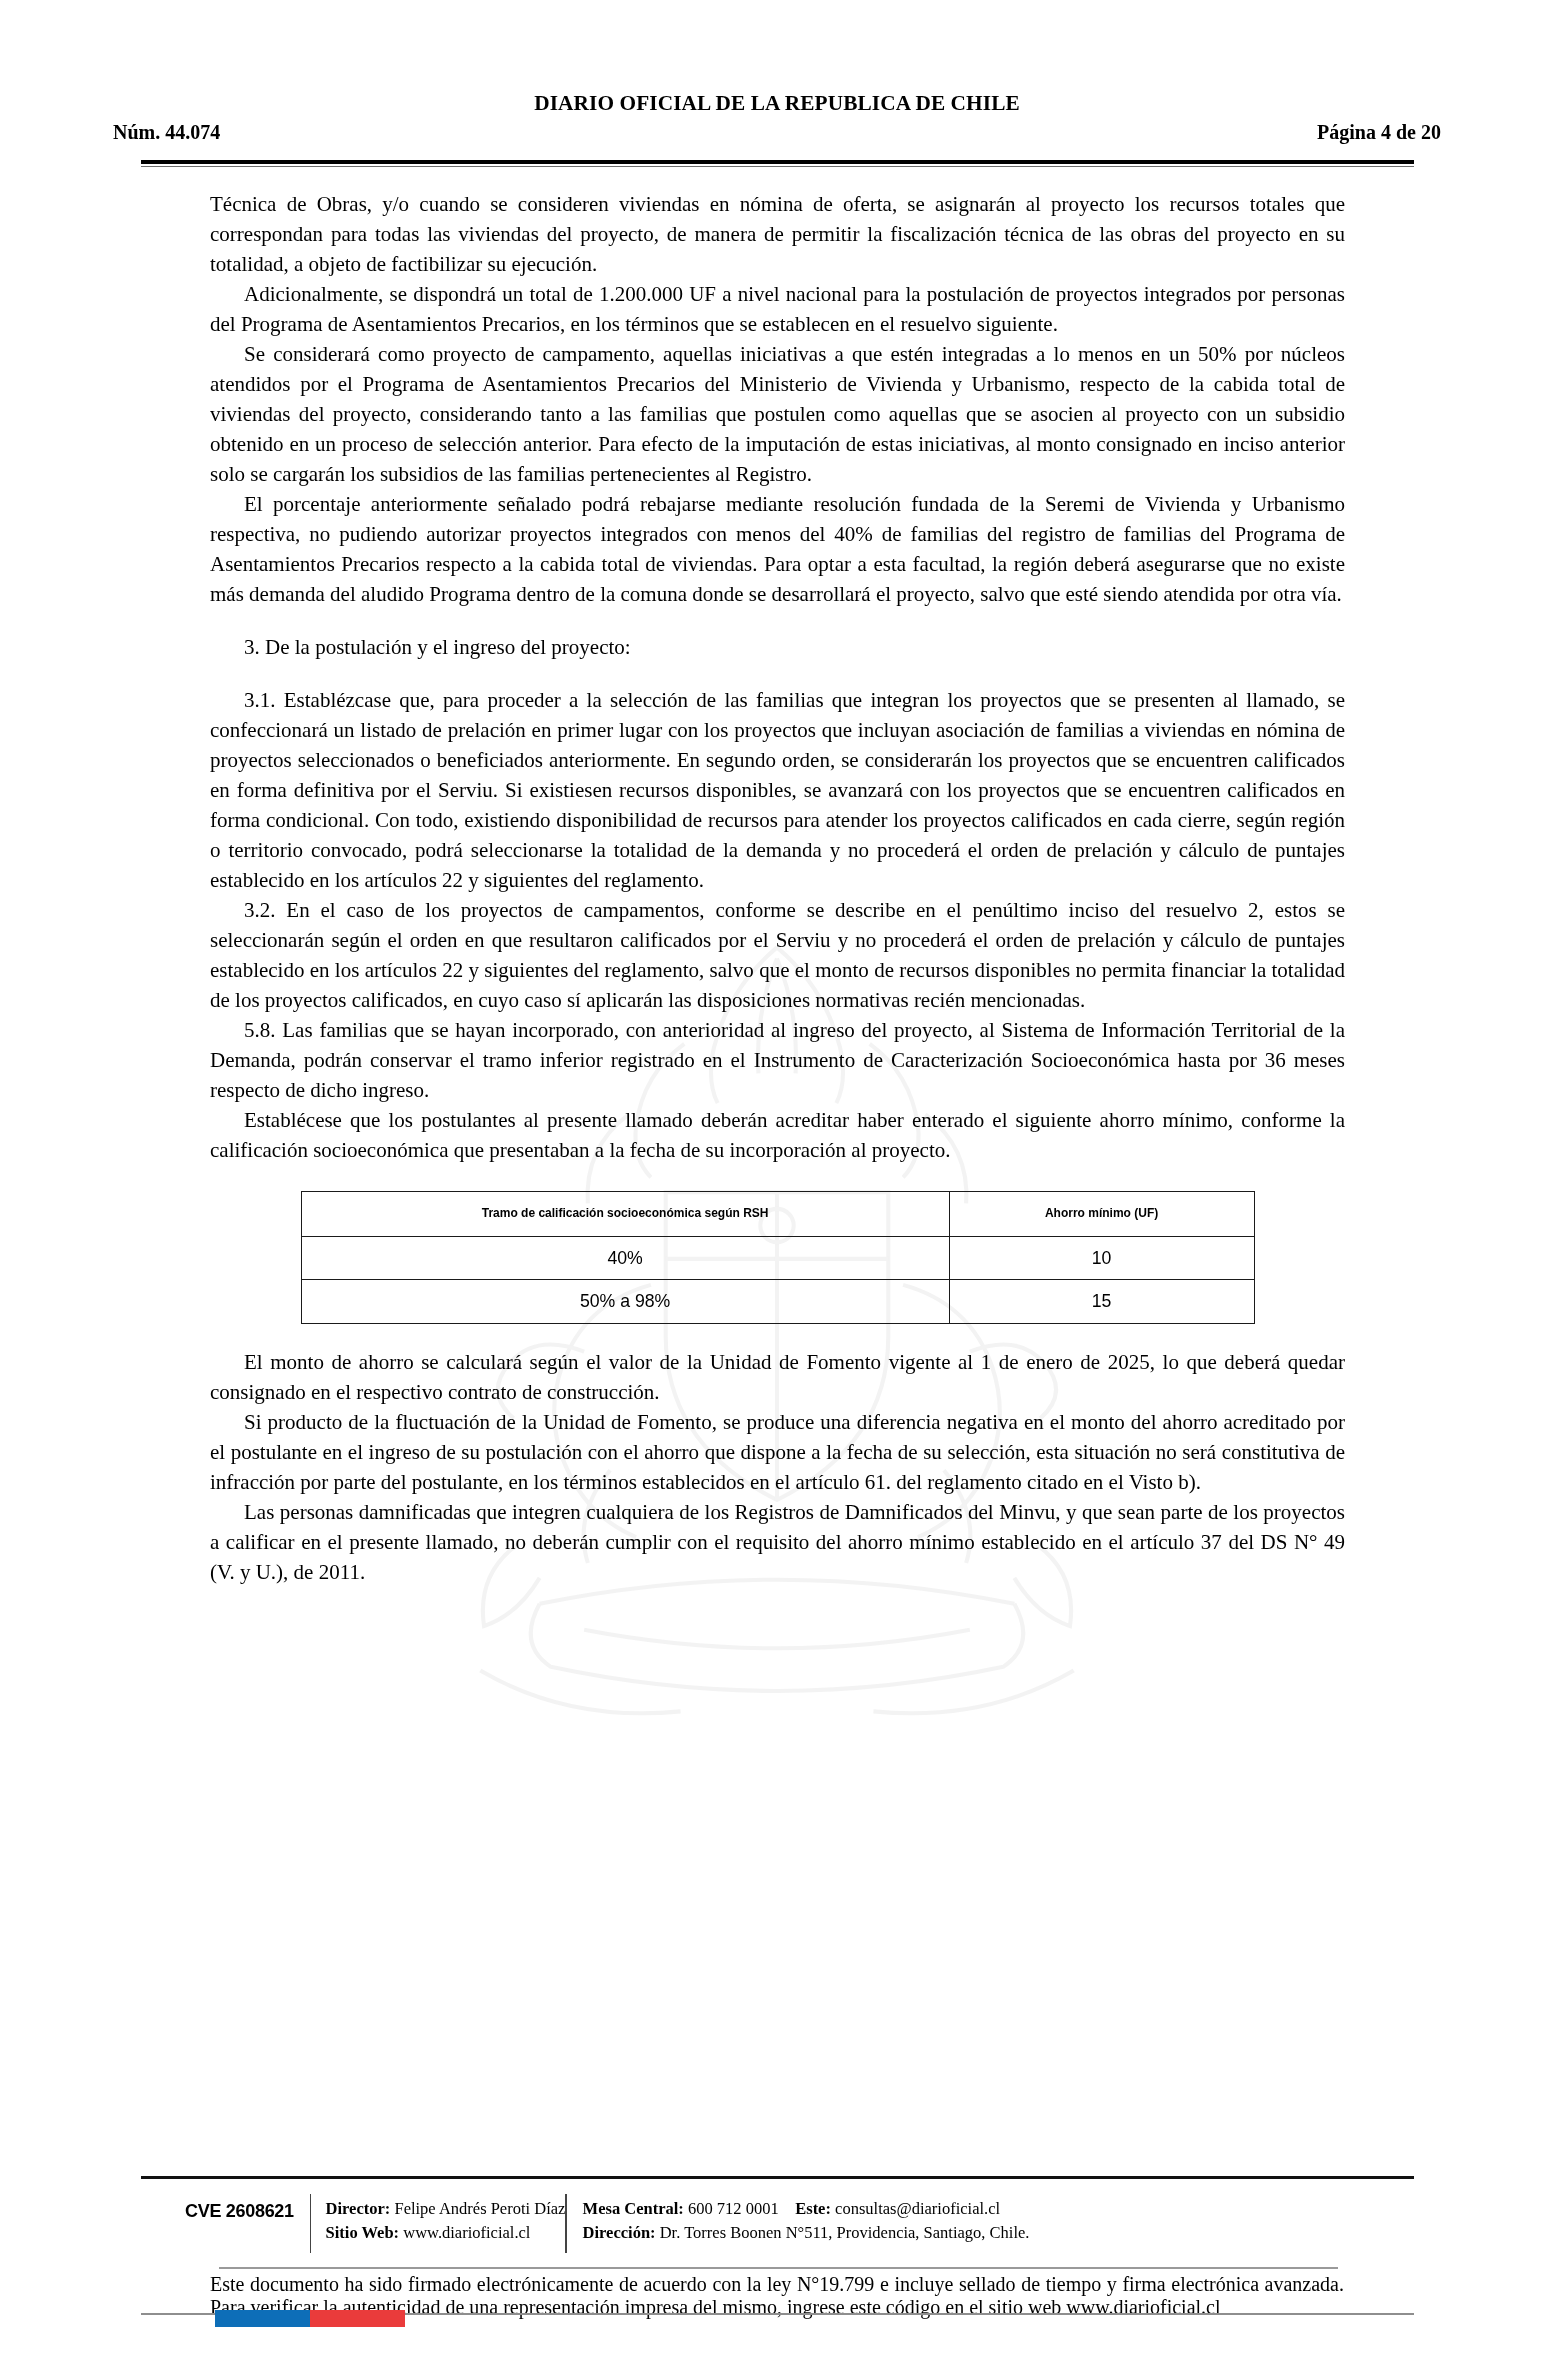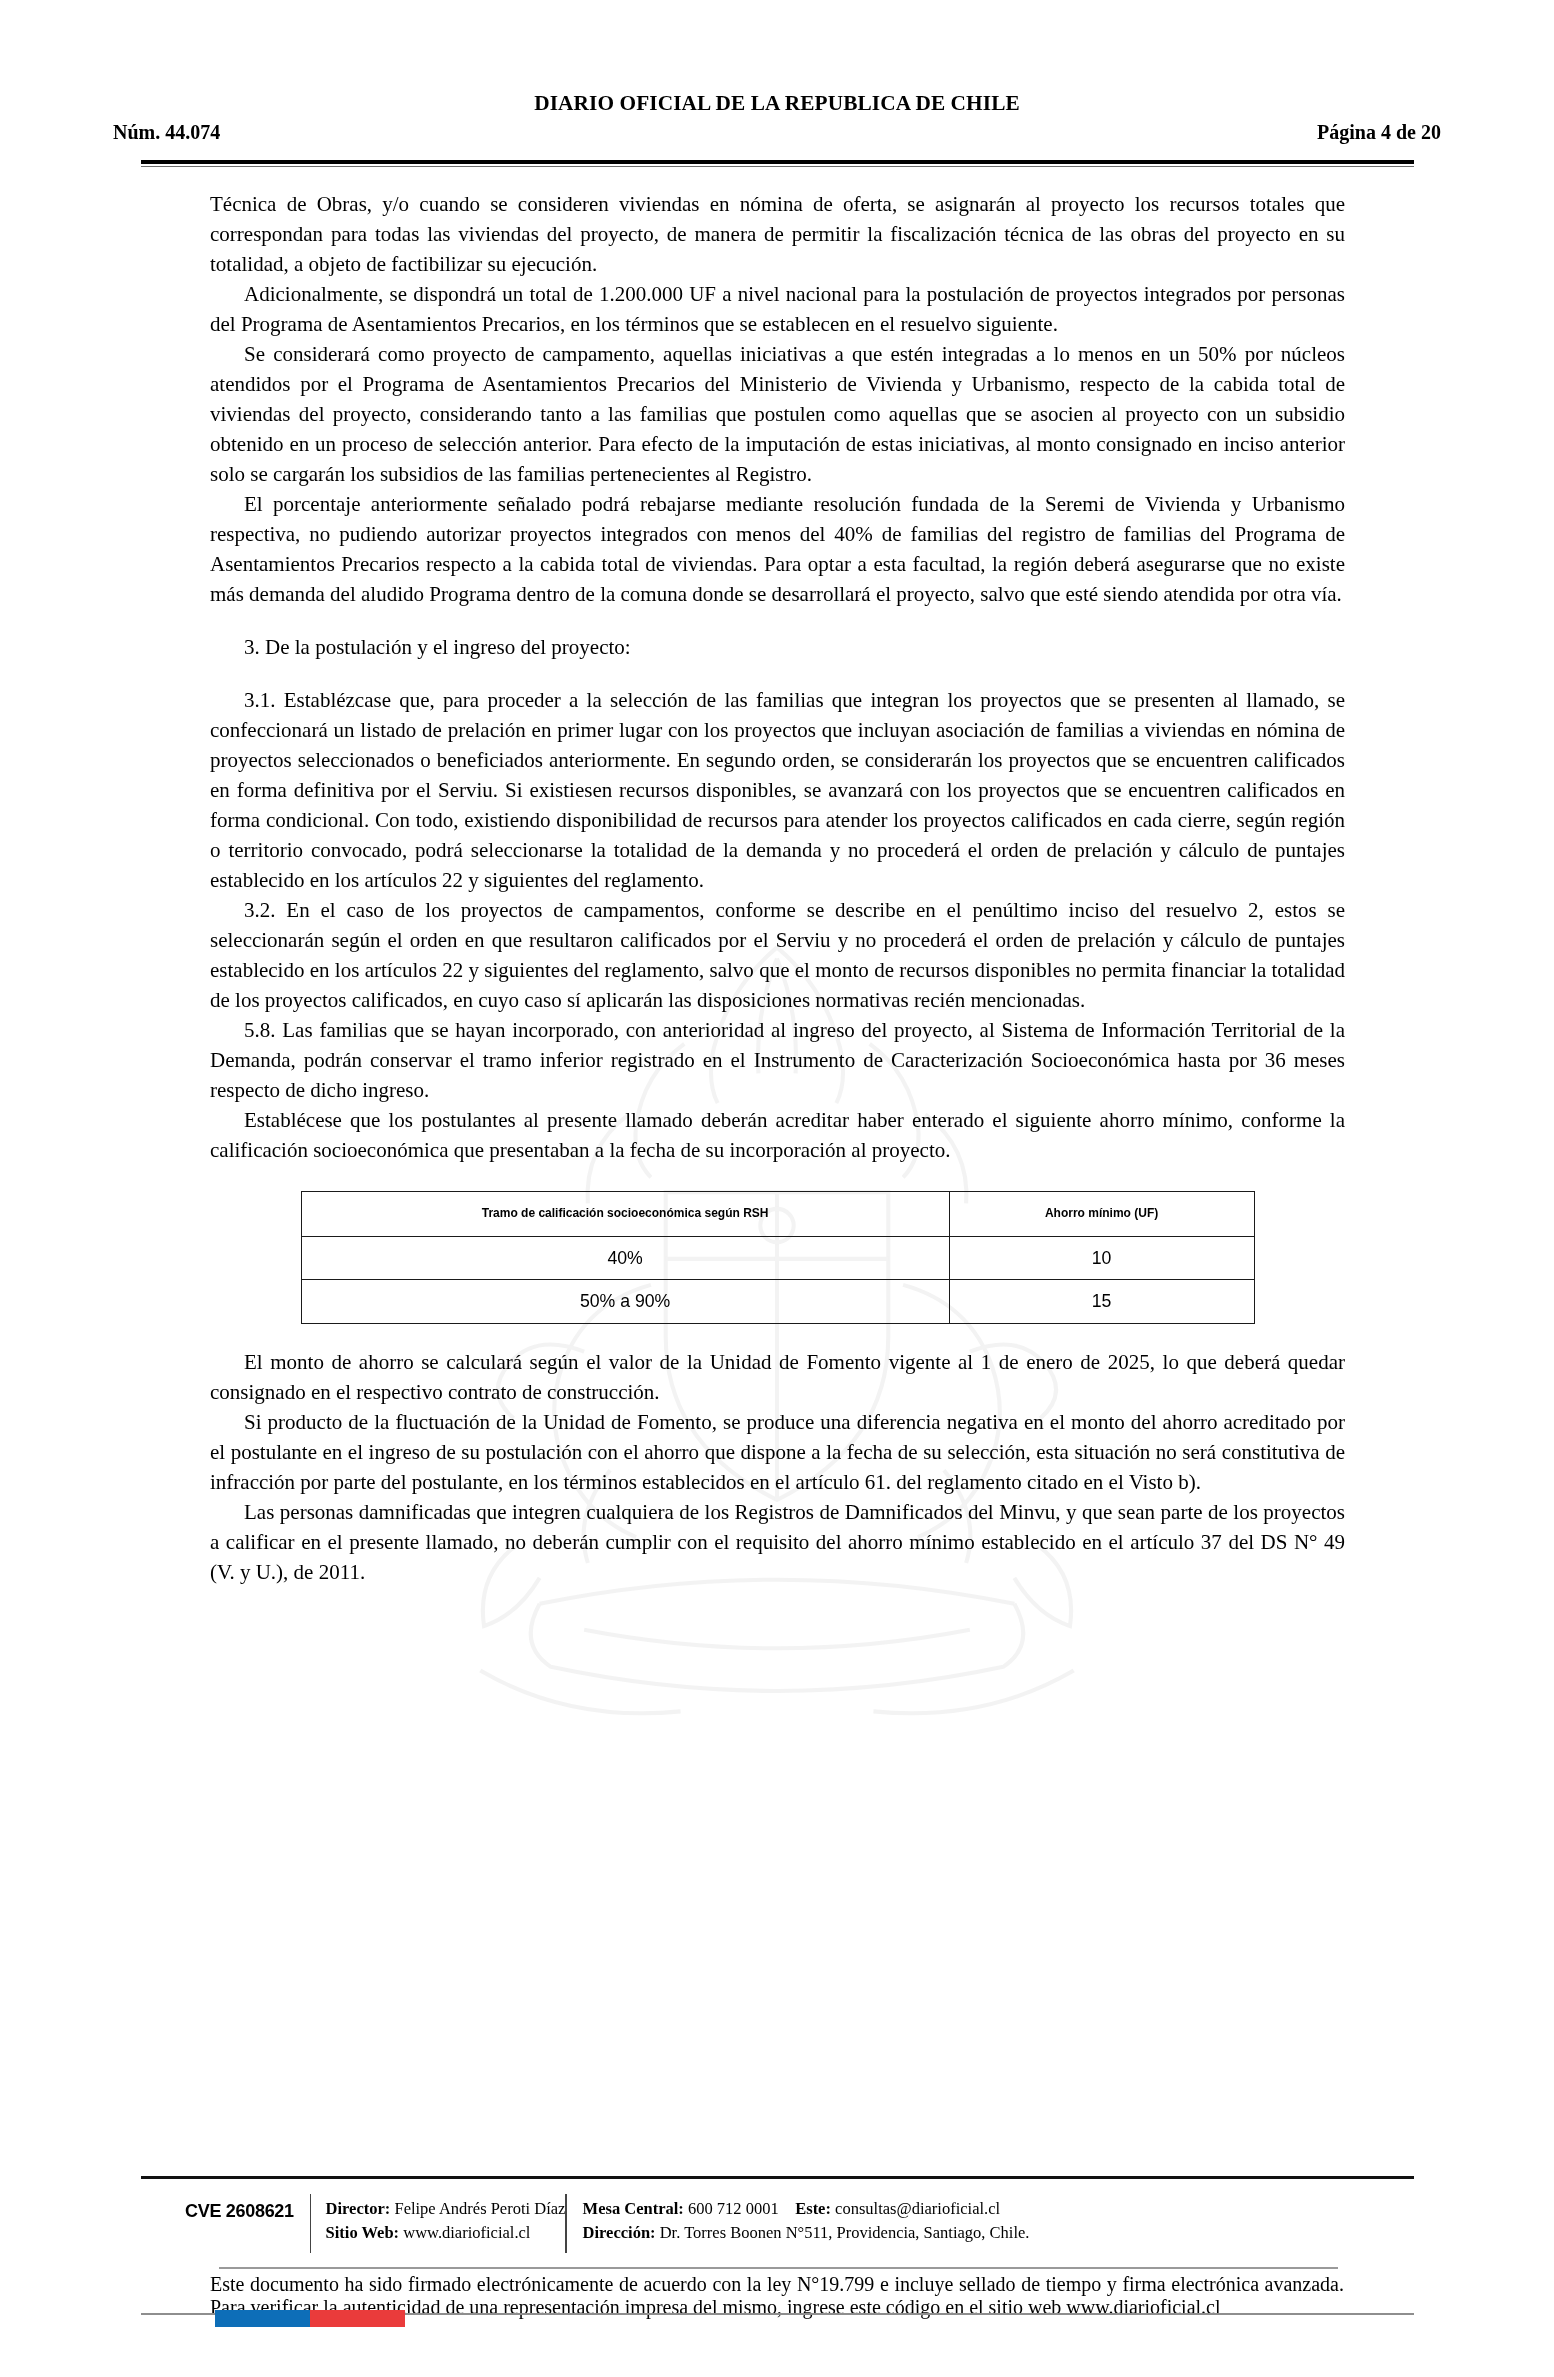--- a/index.html
+++ b/index.html
@@ -287,21 +287,21 @@
             <th class="col-a">Tramo de calificación socioeconómica según RSH</th>
             <th class="col-b">Ahorro mínimo (UF)</th>
           </tr>
         </thead>
         <tbody>
           <tr>
             <td>40%</td>
             <td>10</td>
           </tr>
           <tr>
-            <td>50% a 90%</td>
+            <td>50% a 98%</td>
             <td>15</td>
           </tr>
         </tbody>
       </table>
     </div>
 
     <p class="gap-before">El monto de ahorro se calculará según el valor de la Unidad de Fomento vigente al 1 de enero de 2025, lo que deberá quedar consignado en el respectivo contrato de construcción.</p>
     <p>Si producto de la fluctuación de la Unidad de Fomento, se produce una diferencia negativa en el monto del ahorro acreditado por el postulante en el ingreso de su postulación con el ahorro que dispone a la fecha de su selección, esta situación no será constitutiva de infracción por parte del postulante, en los términos establecidos en el artículo 61. del reglamento citado en el Visto b).</p>
     <p>Las personas damnificadas que integren cualquiera de los Registros de Damnificados del Minvu, y que sean parte de los proyectos a calificar en el presente llamado, no deberán cumplir con el requisito del ahorro mínimo establecido en el artículo 37 del DS N° 49 (V. y U.), de 2011.</p>
   </div>

